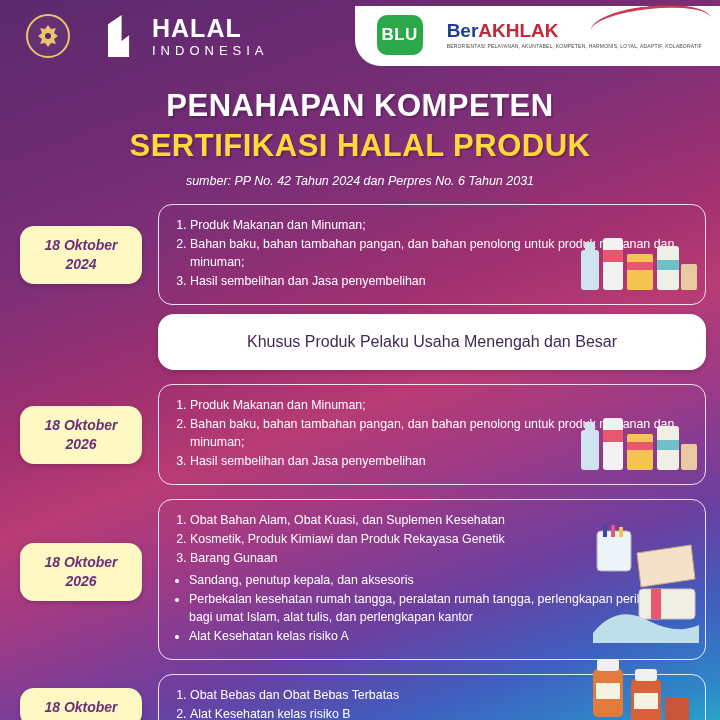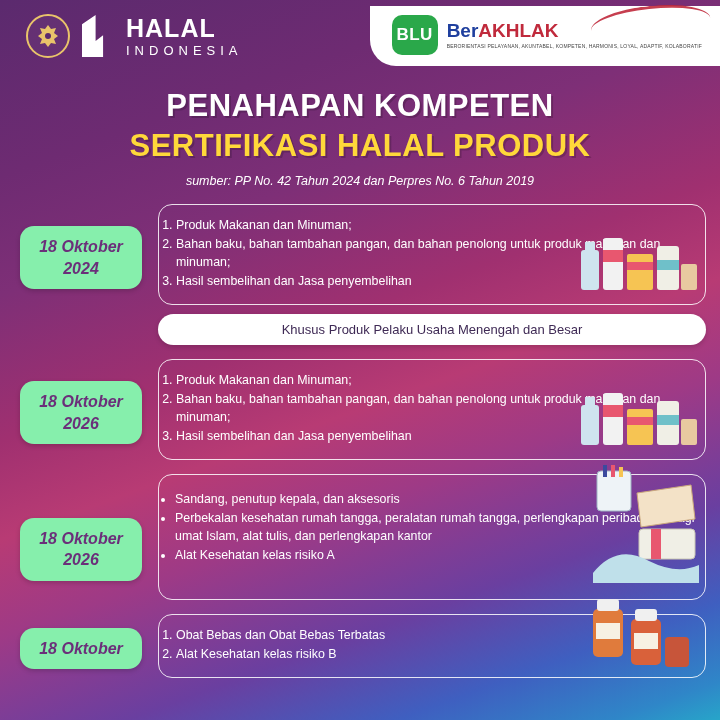--- a/index.html
+++ b/index.html
@@ -17,21 +17,21 @@
   .header {
     position: relative;
     height: 72px;
     display: flex;
     align-items: center;
     justify-content: space-between;
   }
   .header-left {
     display: flex;
     align-items: center;
-    gap: 12px;
+    gap: 38px;
     padding-left: 26px;
   }
   .garuda {
     width: 44px; height: 44px;
     border-radius: 50%;
     border: 2px solid #e9c46a;
     display: flex; align-items: center; justify-content: center;
     color: #e9c46a;
     font-size: 22px;
     line-height: 1;
@@ -57,21 +57,21 @@
     letter-spacing: 5px;
     margin-top: 3px;
   }
 
   .header-right {
     background: #ffffff;
     border-bottom-left-radius: 26px;
     padding: 8px 18px 10px 22px;
     display: flex;
     align-items: center;
-    gap: 9px;
+    gap: 24px;
     height: 60px;
   }
   .blu-badge {
     width: 46px; height: 40px;
     background: #2aa84a;
     border-radius: 10px;
     color: #ffffff;
     font-size: 17px;
     font-weight: bold;
     letter-spacing: 0.5px;
@@ -130,55 +130,55 @@
   .timeline { position: relative; margin-top: 16px; }
   .row {
     position: relative;
     display: flex;
     align-items: flex-start;
     padding: 0 14px 0 20px;
     margin-bottom: 14px;
   }
   .date-pill {
     flex: 0 0 122px;
-    background: #86efac;
+    background: #fef9c3;
     border-radius: 14px;
     text-align: center;
     padding: 10px 6px;
     color: #6b2f7a;
-    font-size: 16px;
+    font-size: 14px;
     font-weight: bold;
     font-style: italic;
     line-height: 1.35;
     box-shadow: 0 2px 5px rgba(0,0,0,0.18);
     margin-top: 18px;
     z-index: 2;
   }
   .content-col { flex: 1; margin-left: 16px; position: relative; }
   .card {
     border: 1.6px solid rgba(255,255,255,0.85);
     border-radius: 14px;
-    padding: 12px 0;
+    padding: 12px 14px;
     color: #ffffff;
     font-size: 12.4px;
     line-height: 1.45;
     position: relative;
     min-height: 70px;
   }
   .card ol { margin: 0 0 0 17px; }
   .card ol li { margin-bottom: 1px; }
   .card ul { margin: 4px 0 0 16px; }
   .card ul li { margin-bottom: 1px; }
   .note {
     background: #ffffff;
     color: #3f2a55;
     border-radius: 16px;
-    font-size: 13px;
+    font-size: 16px;
     text-align: center;
-    padding: 8px 14px;
+    padding: 19px 14px;
     margin-top: 9px;
     box-shadow: 0 2px 5px rgba(0,0,0,0.16);
   }
 
   
   .illus { position: absolute; right: 6px; bottom: 6px; pointer-events: none; }
 
   
   .row.r1 .date-pill, .row.r2 .date-pill { margin-top: 22px; }
   .row.r3 .date-pill { margin-top: 44px; }
@@ -212,21 +212,21 @@
       </div>
       <div class="ba-sub">BERORIENTASI PELAYANAN, AKUNTABEL, KOMPETEN, HARMONIS, LOYAL, ADAPTIF, KOLABORATIF</div>
     </div>
     <div class="ba-swoosh"></div>
   </div>
 </div>
 
 <div class="title-wrap">
   <div class="title-1">PENAHAPAN KOMPETEN</div>
   <div class="title-2">SERTIFIKASI HALAL PRODUK</div>
-  <div class="subtitle">sumber: PP No. 42 Tahun 2024 dan Perpres No. 6 Tahun 2019</div>
+  <div class="subtitle">sumber: PP No. 42 Tahun 2024 dan Perpres No. 6 Tahun 2031</div>
 </div>
 
 <div class="timeline">
 
   <div class="row r1">
     <div class="date-pill">
       <div>18 Oktober</div>
       <div>2024</div>
     </div>
     <div class="content-col">
@@ -283,20 +283,25 @@
     </div>
   </div>
 
   <div class="row r3">
     <div class="date-pill">
       <div>18 Oktober</div>
       <div>2026</div>
     </div>
     <div class="content-col">
       <div class="card" style="min-height:126px;">
+        <ol>
+          <li>Obat Bahan Alam, Obat Kuasi, dan Suplemen Kesehatan</li>
+          <li>Kosmetik, Produk Kimiawi dan Produk Rekayasa Genetik</li>
+          <li>Barang Gunaan</li>
+        </ol>
         <ul>
           <li>Sandang, penutup kepala, dan aksesoris</li>
           <li>Perbekalan kesehatan rumah tangga, peralatan rumah tangga, perlengkapan peribadatan bagi umat Islam, alat tulis, dan perlengkapan kantor</li>
           <li>Alat Kesehatan kelas risiko A</li>
         </ul>
         <div class="illus" style="bottom:10px; right:4px;">
           <svg width="110" height="118" viewBox="0 0 110 118" aria-hidden="true">
             <rect x="6" y="6" width="34" height="40" rx="4" fill="#eef3f7" stroke="#9fb4c4"></rect>
             <rect x="12" y="0" width="4" height="12" fill="#3b4a9e"></rect>
             <rect x="20" y="-2" width="4" height="14" fill="#e8576f"></rect>

